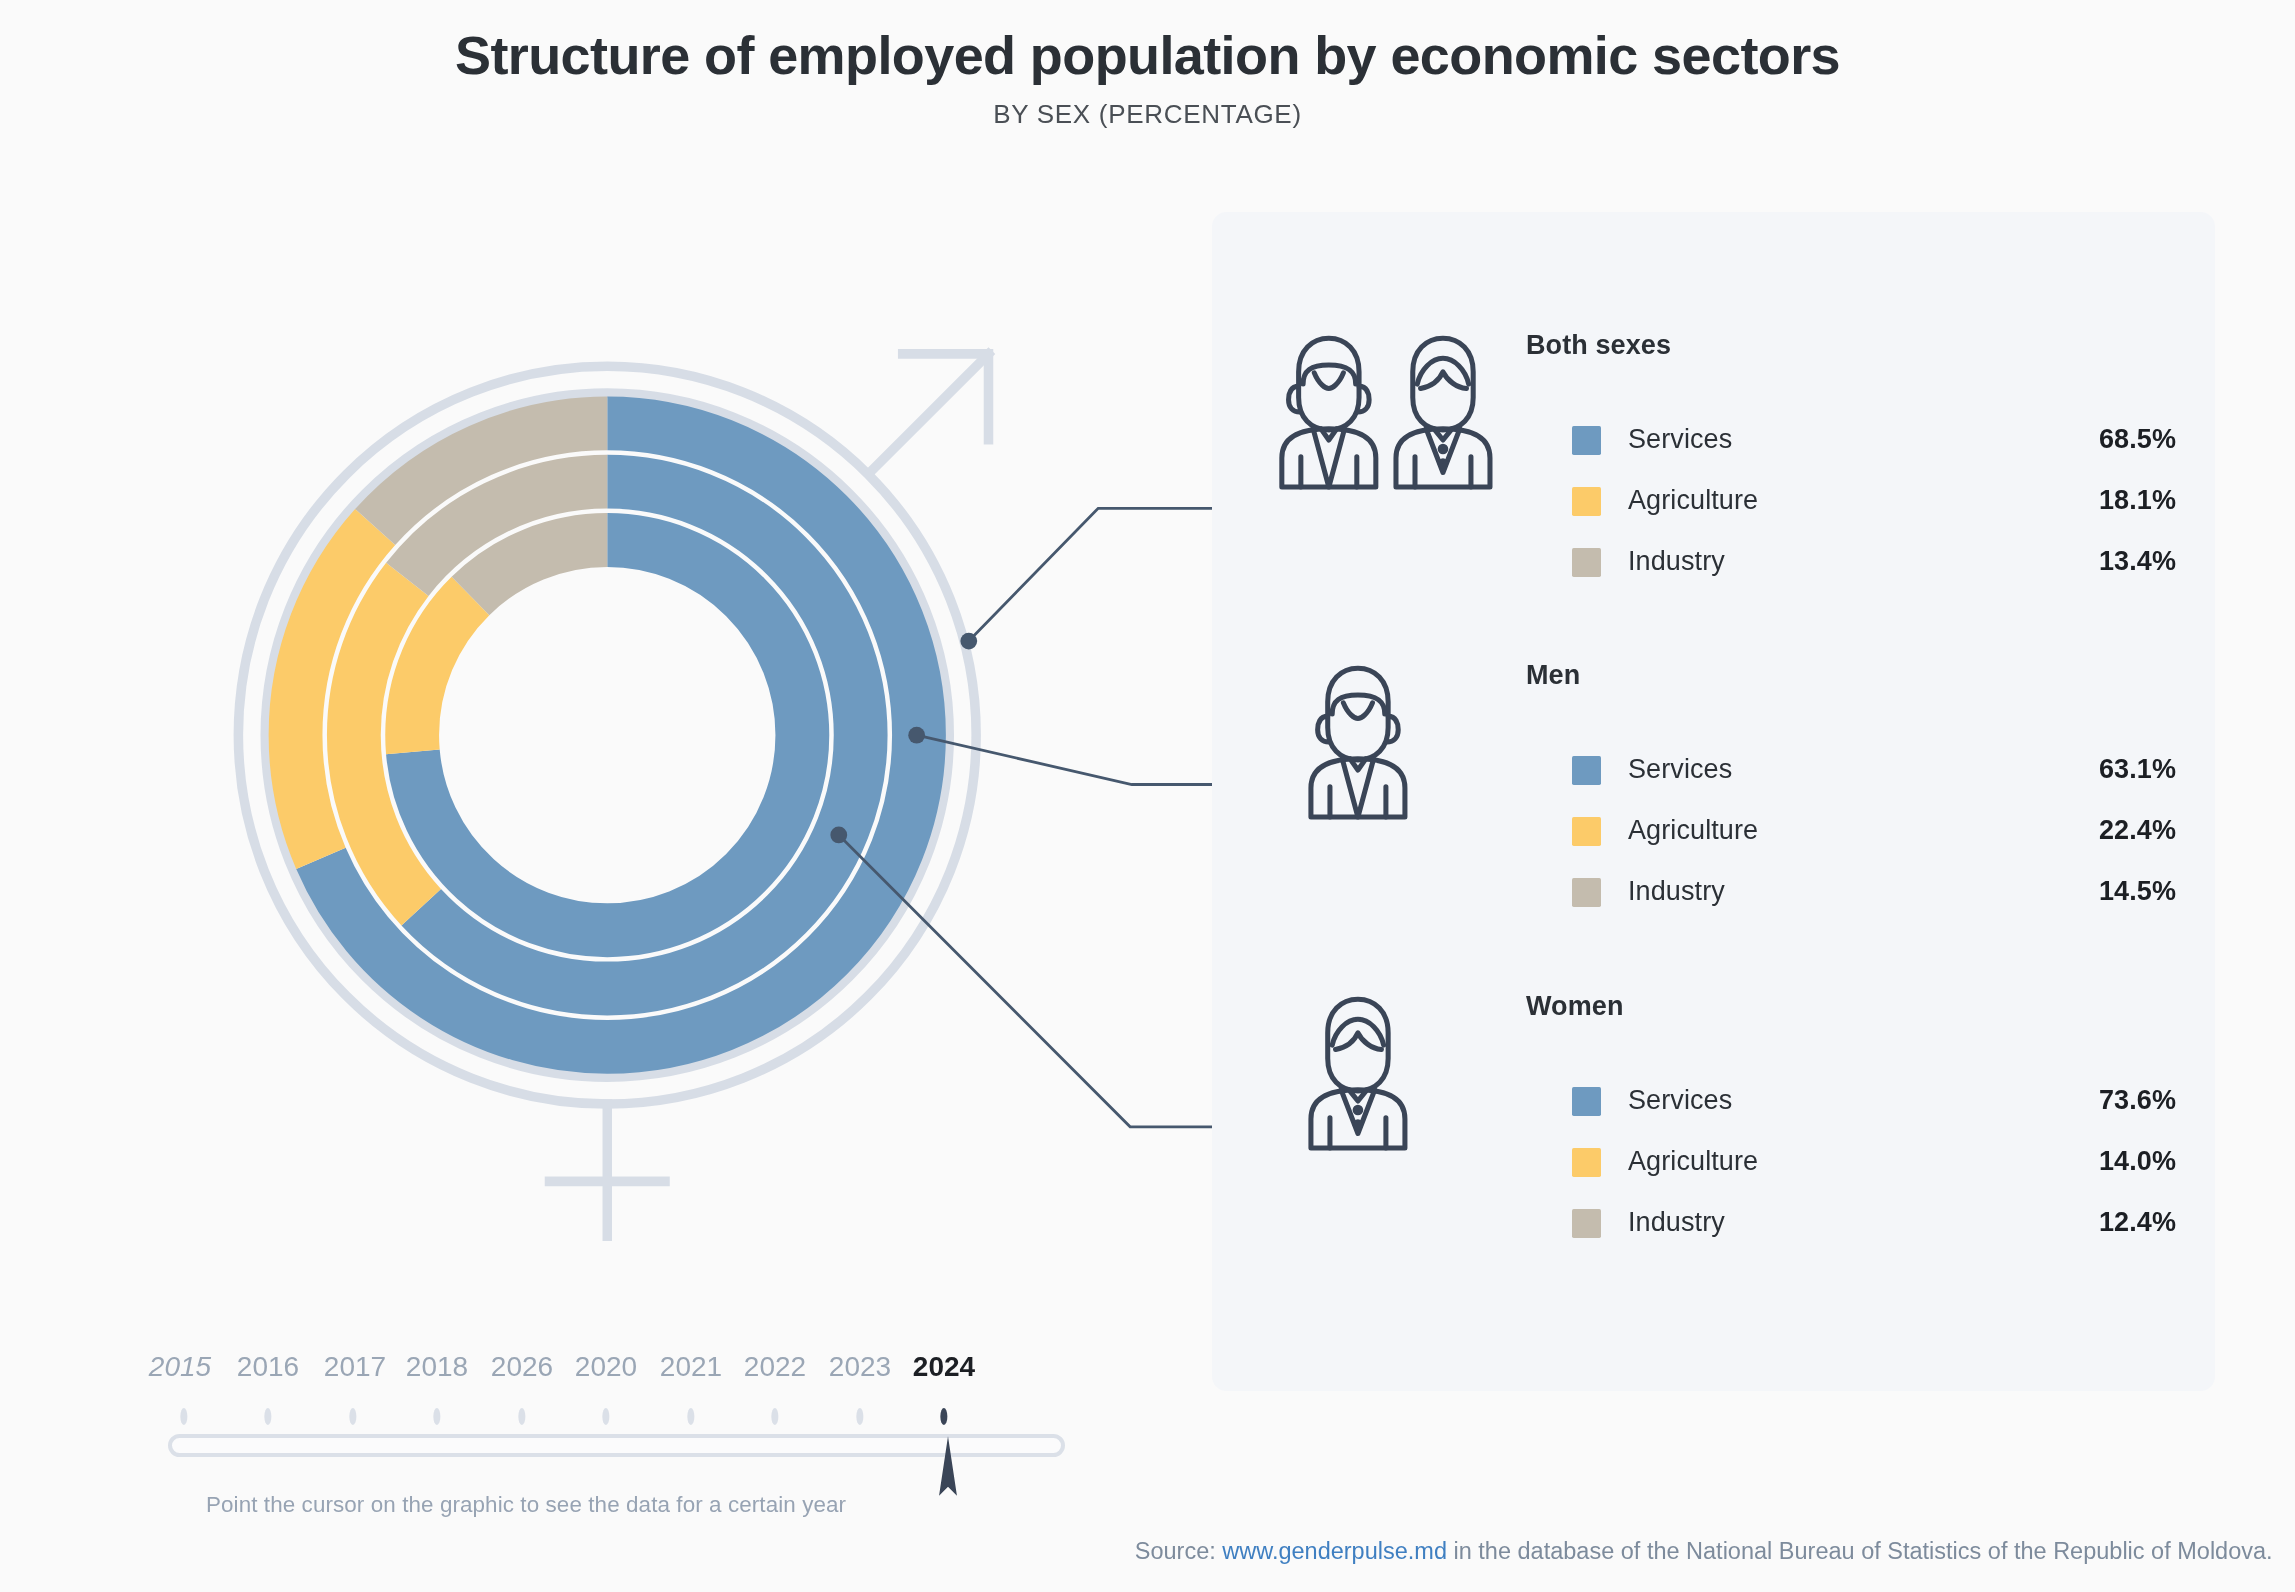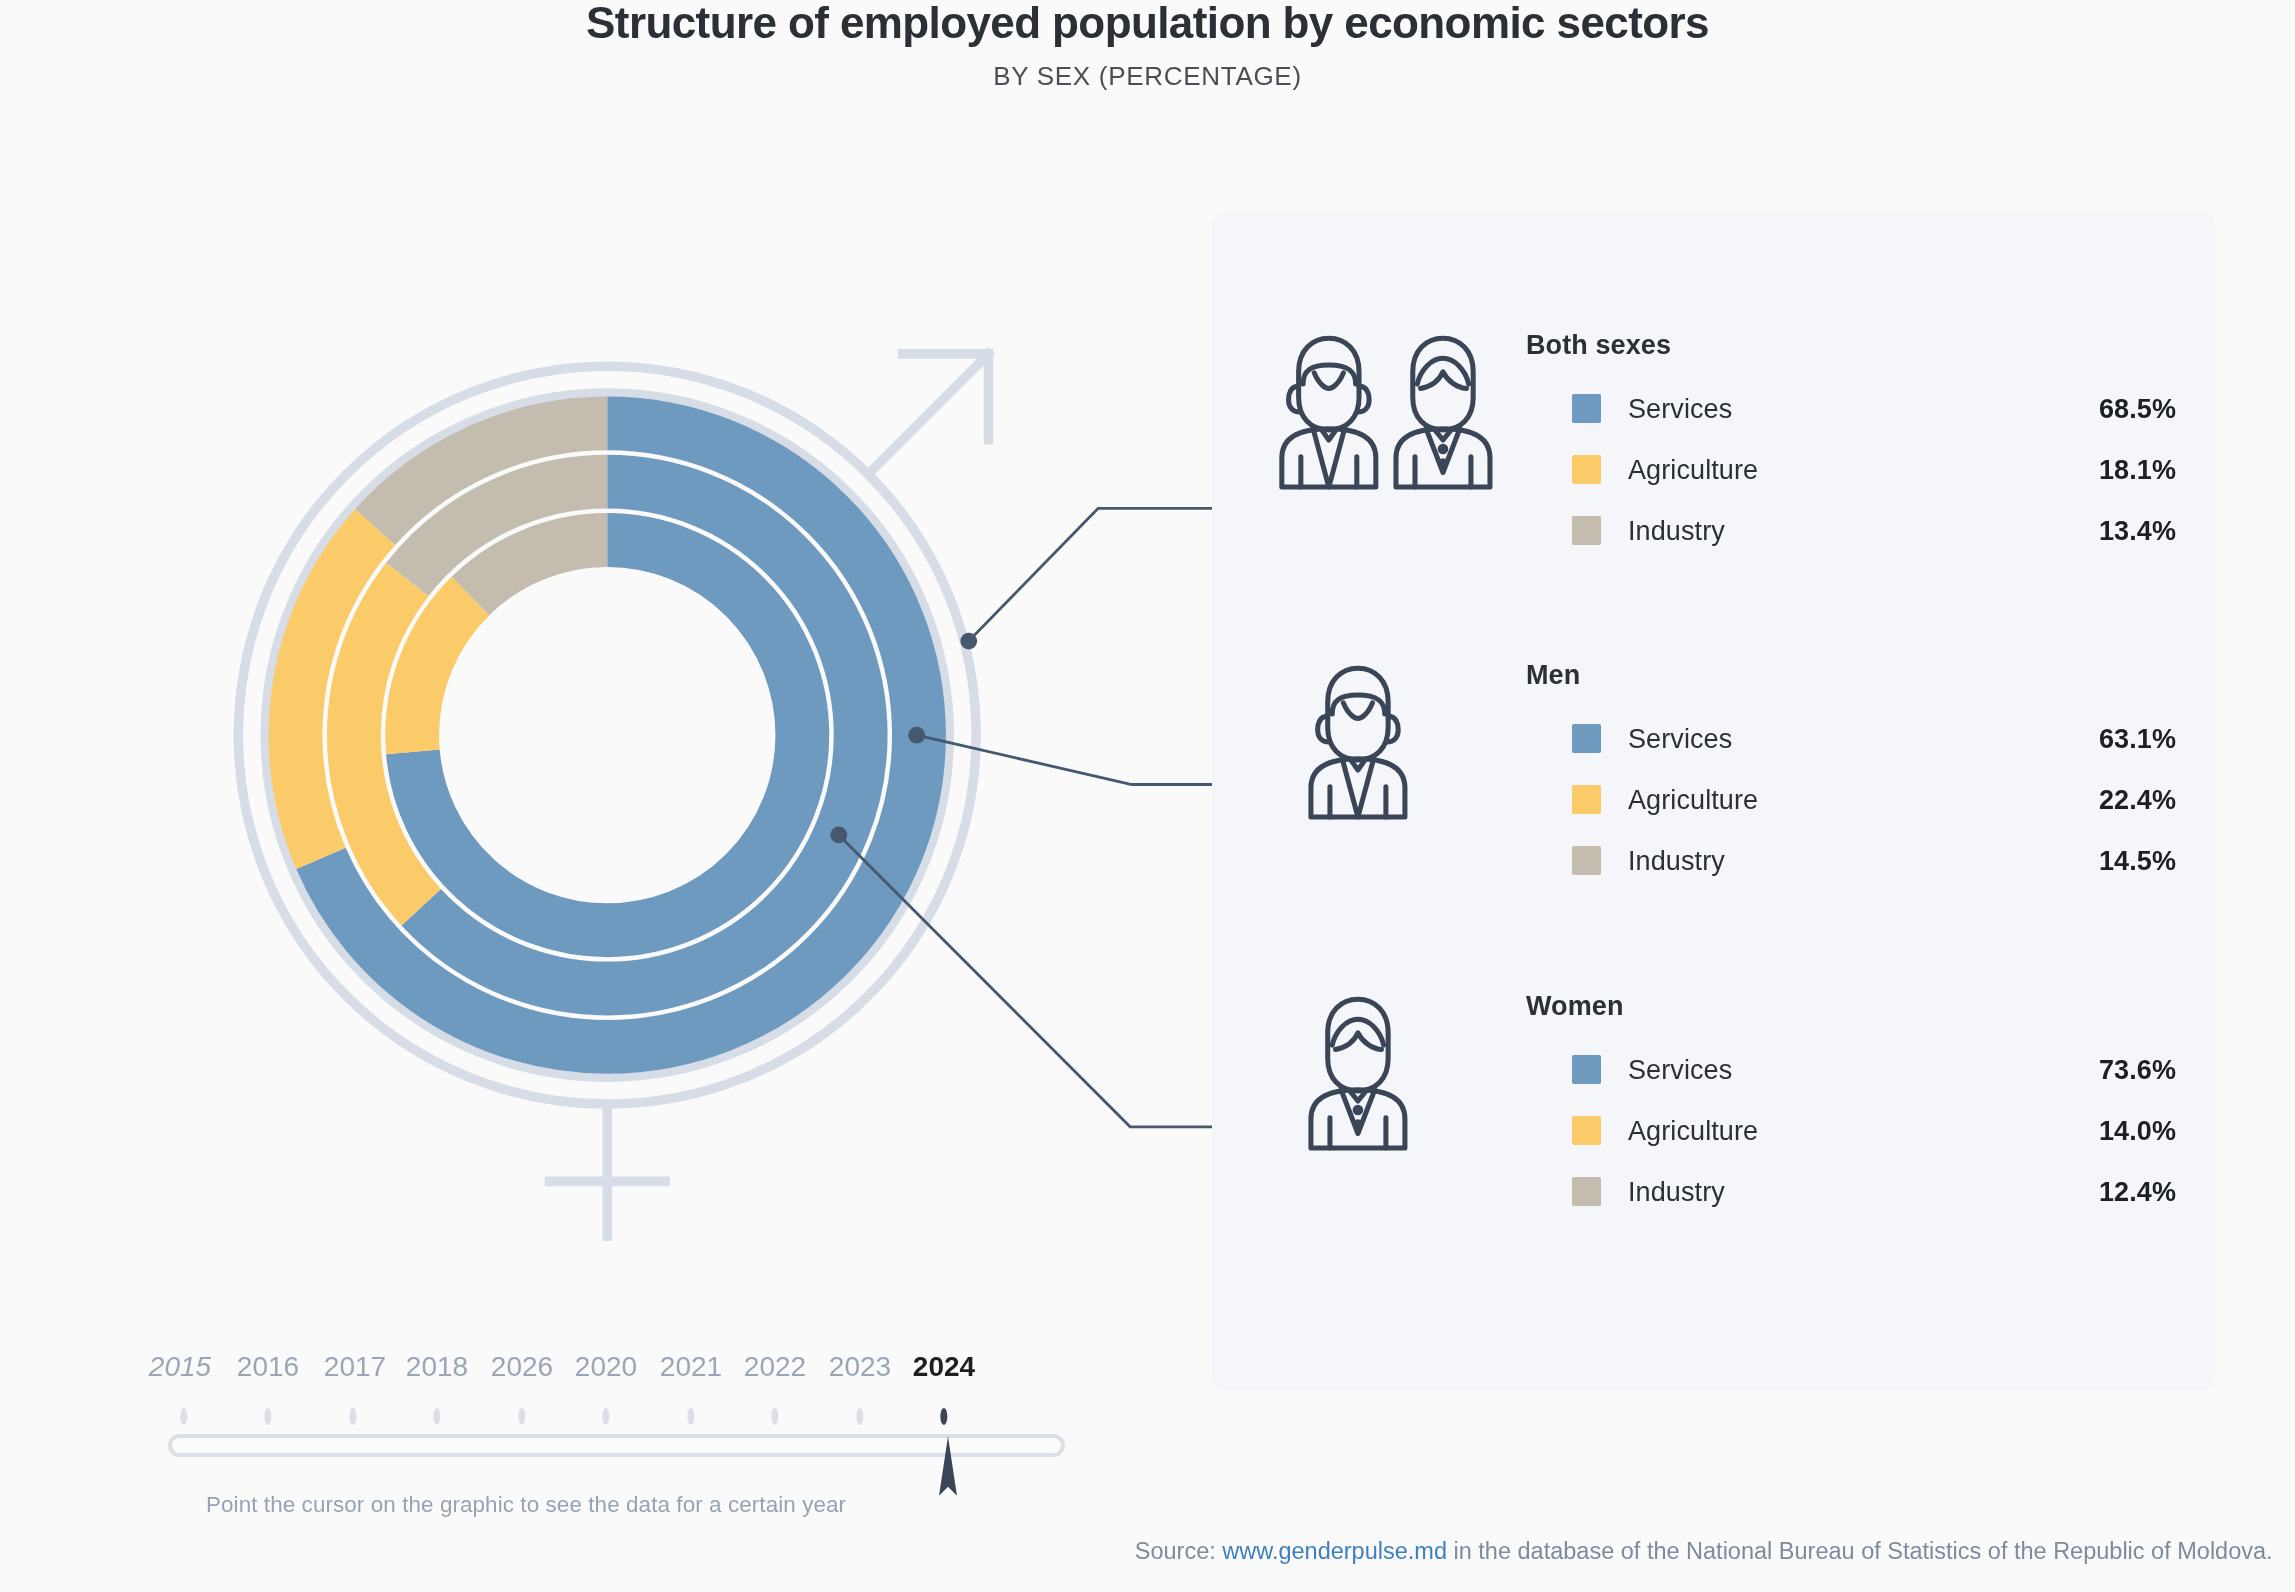--- a/index.html
+++ b/index.html
@@ -10,22 +10,22 @@
     font-family:"Liberation Sans", sans-serif;
     color:#2f3640;
     overflow:hidden;
     position:relative;
   }
   .page{position:absolute;inset:0;}
 
   
   .header{position:absolute;left:0;top:0;width:2295px;text-align:center;}
   .title{
-    font-size:44px;font-weight:bold;letter-spacing:-0.6px;
-    color:#2b3036;margin:0;line-height:1.05;
+    font-size:54px;font-weight:bold;letter-spacing:-0.6px;
+    color:#2b3036;margin:0;padding-top:27px;line-height:1.05;
   }
   .subtitle{
     font-size:26px;color:#4a4f55;letter-spacing:0.7px;
     margin:4px;padding-top:11.2px;font-weight:normal;
   }
 
   
   .chart-area{position:absolute;left:101px;top:207px;width:1054px;height:1054px;}
   .chart-svg{display:block;width:1054px;height:1054px;}
 
@@ -38,21 +38,21 @@
     background:#f4f6f9;border-radius:14.6px;
   }
   .legend-group{position:absolute;left:0;width:1003px;}
   .lg-icon{position:absolute;left:62px;top:0;width:252px;height:168px;}
   .lg-icon svg{display:block;}
   .lg-body{position:absolute;left:314px;top:0;width:650px;}
   .lg-heading{
     font-size:27px;font-weight:bold;color:#2b3036;margin:0 0 32.5px 0;
     letter-spacing:0.1px;
   }
-  .lg-row{display:flex;align-items:flex-start;height:61px;padding-left:46px;}
+  .lg-row{display:flex;align-items:flex-end;height:61px;padding-left:46px;}
   .lg-swatch{width:29px;height:29px;border-radius:1.7px;flex:0 0 29px;}
   .lg-label{
     font-size:27px;color:#2b3036;margin-left:27px;flex:1 1 auto;
     font-weight:normal;letter-spacing:0.1px;
   }
   .lg-value{
     font-size:27px;color:#1c1f24;font-weight:bold;text-align:right;
     flex:0 0 146px;letter-spacing:0.1px;
   }
 

